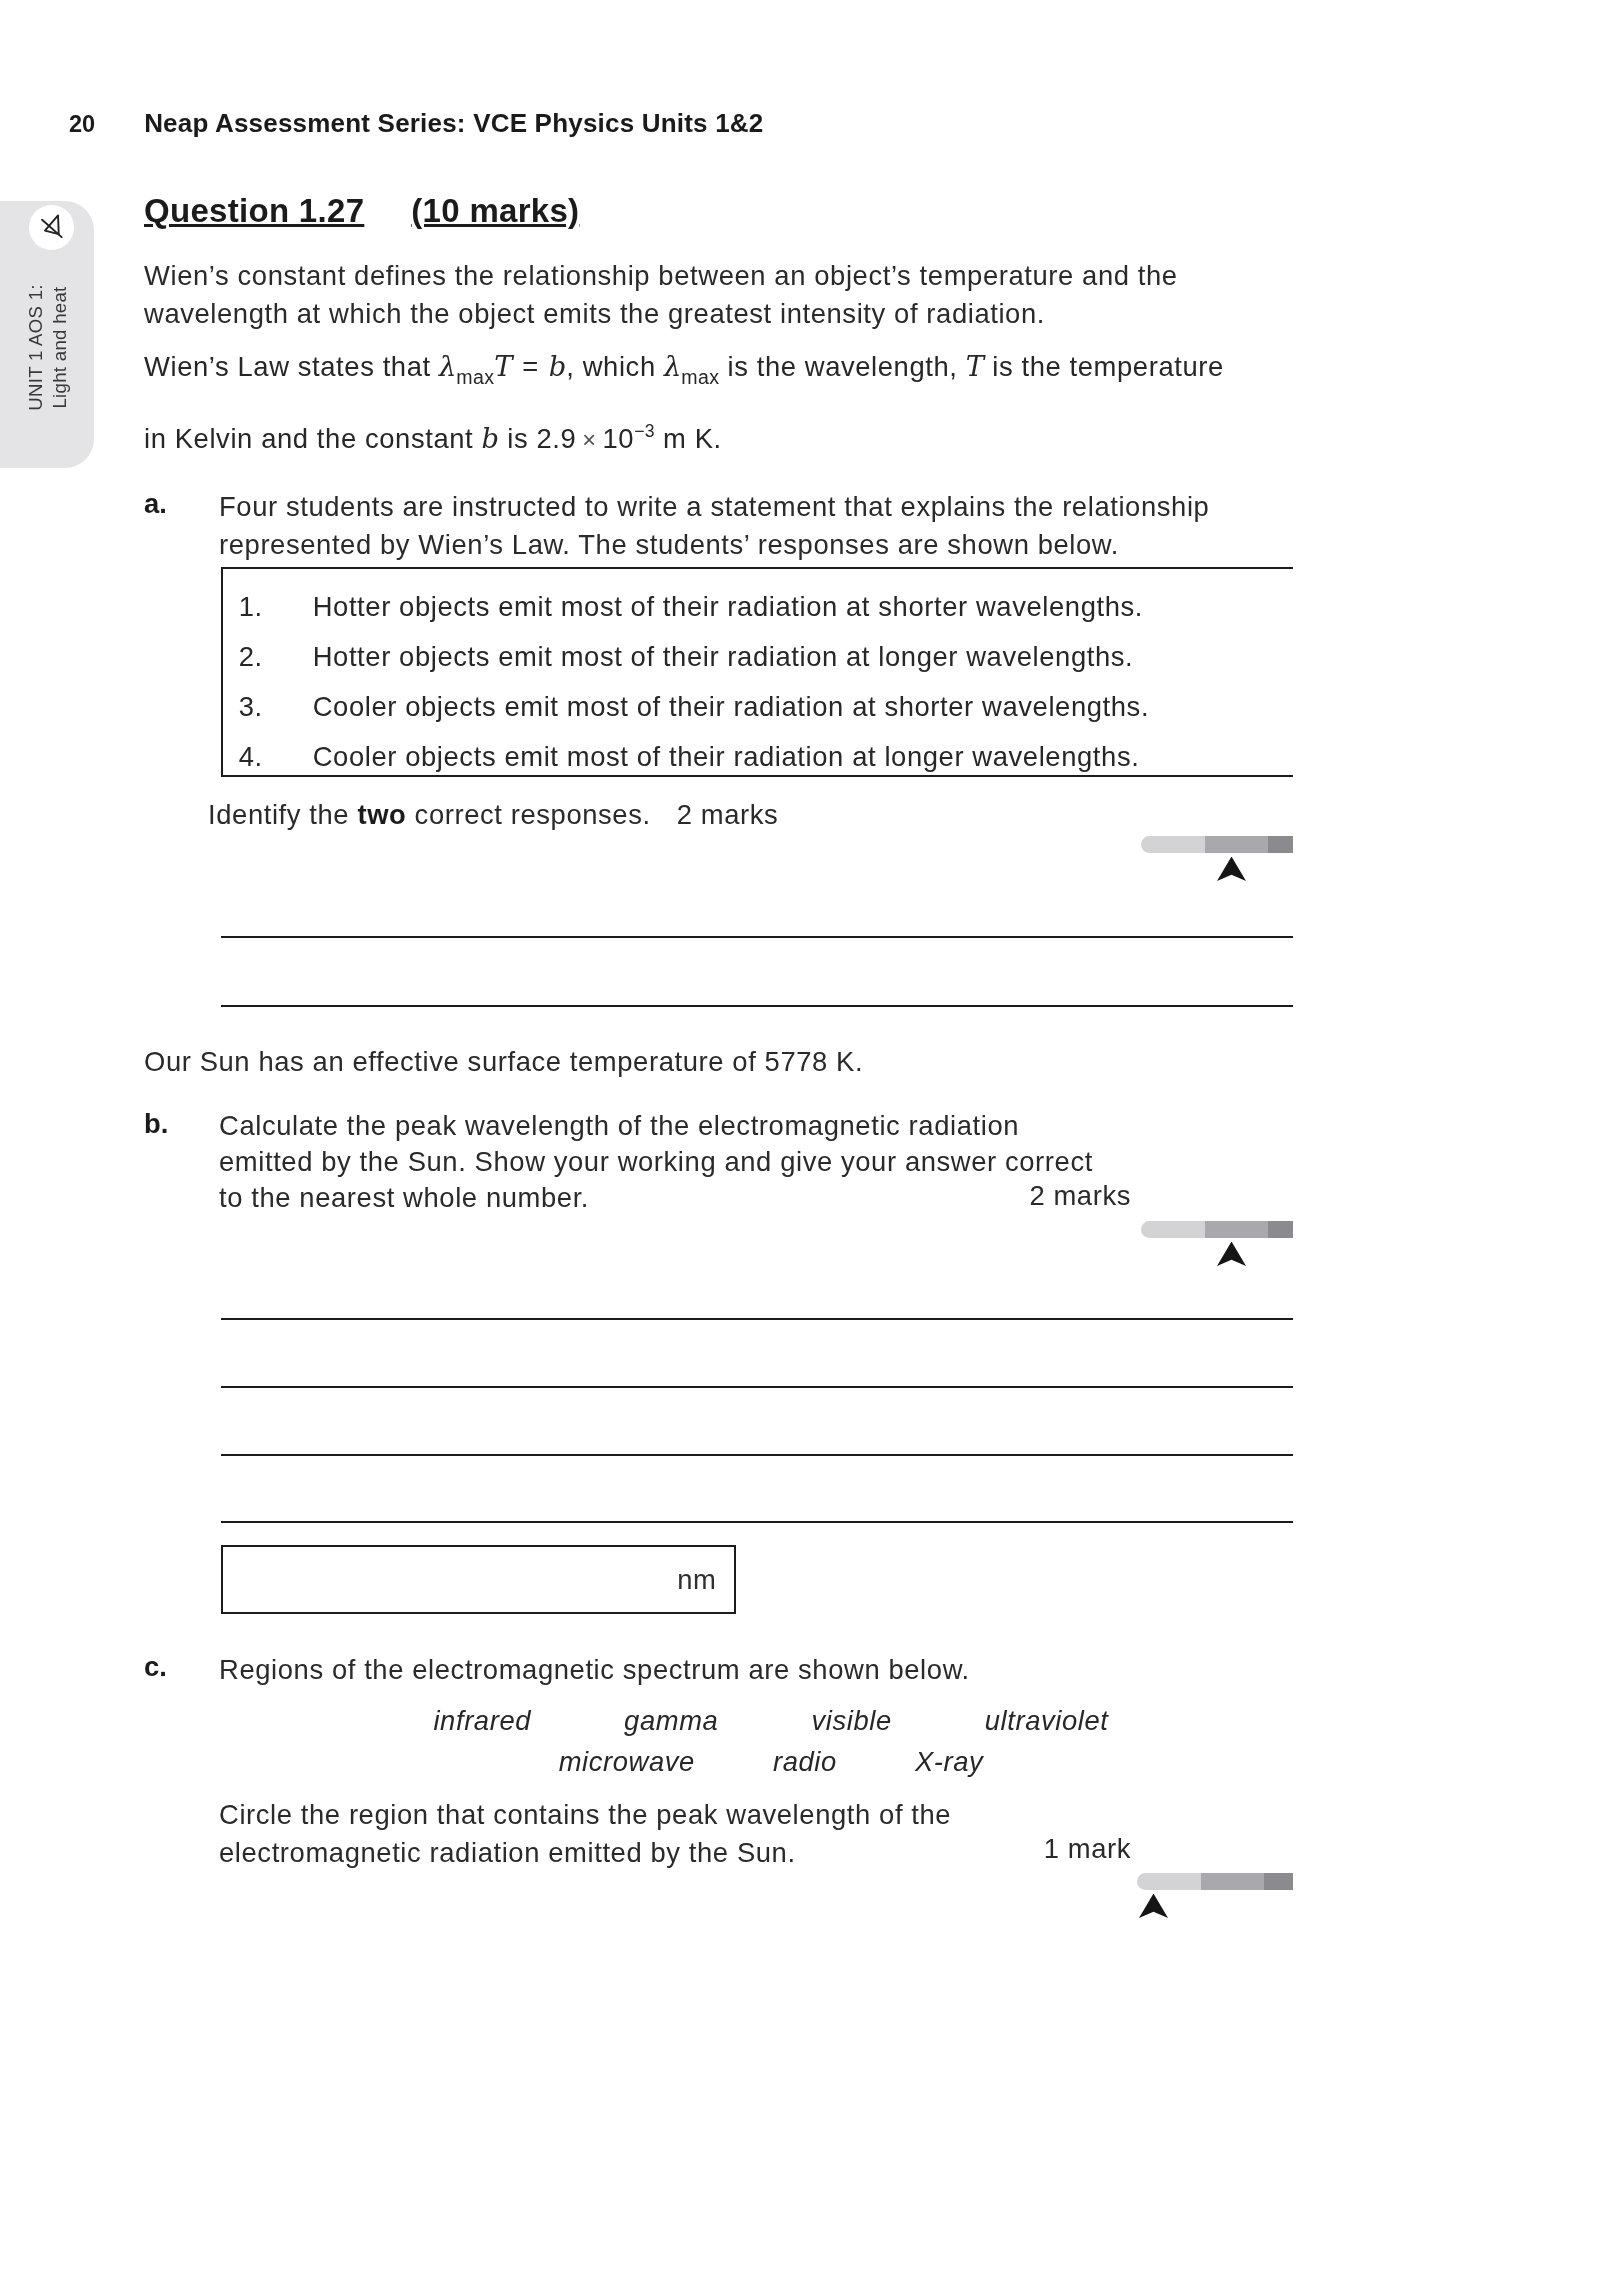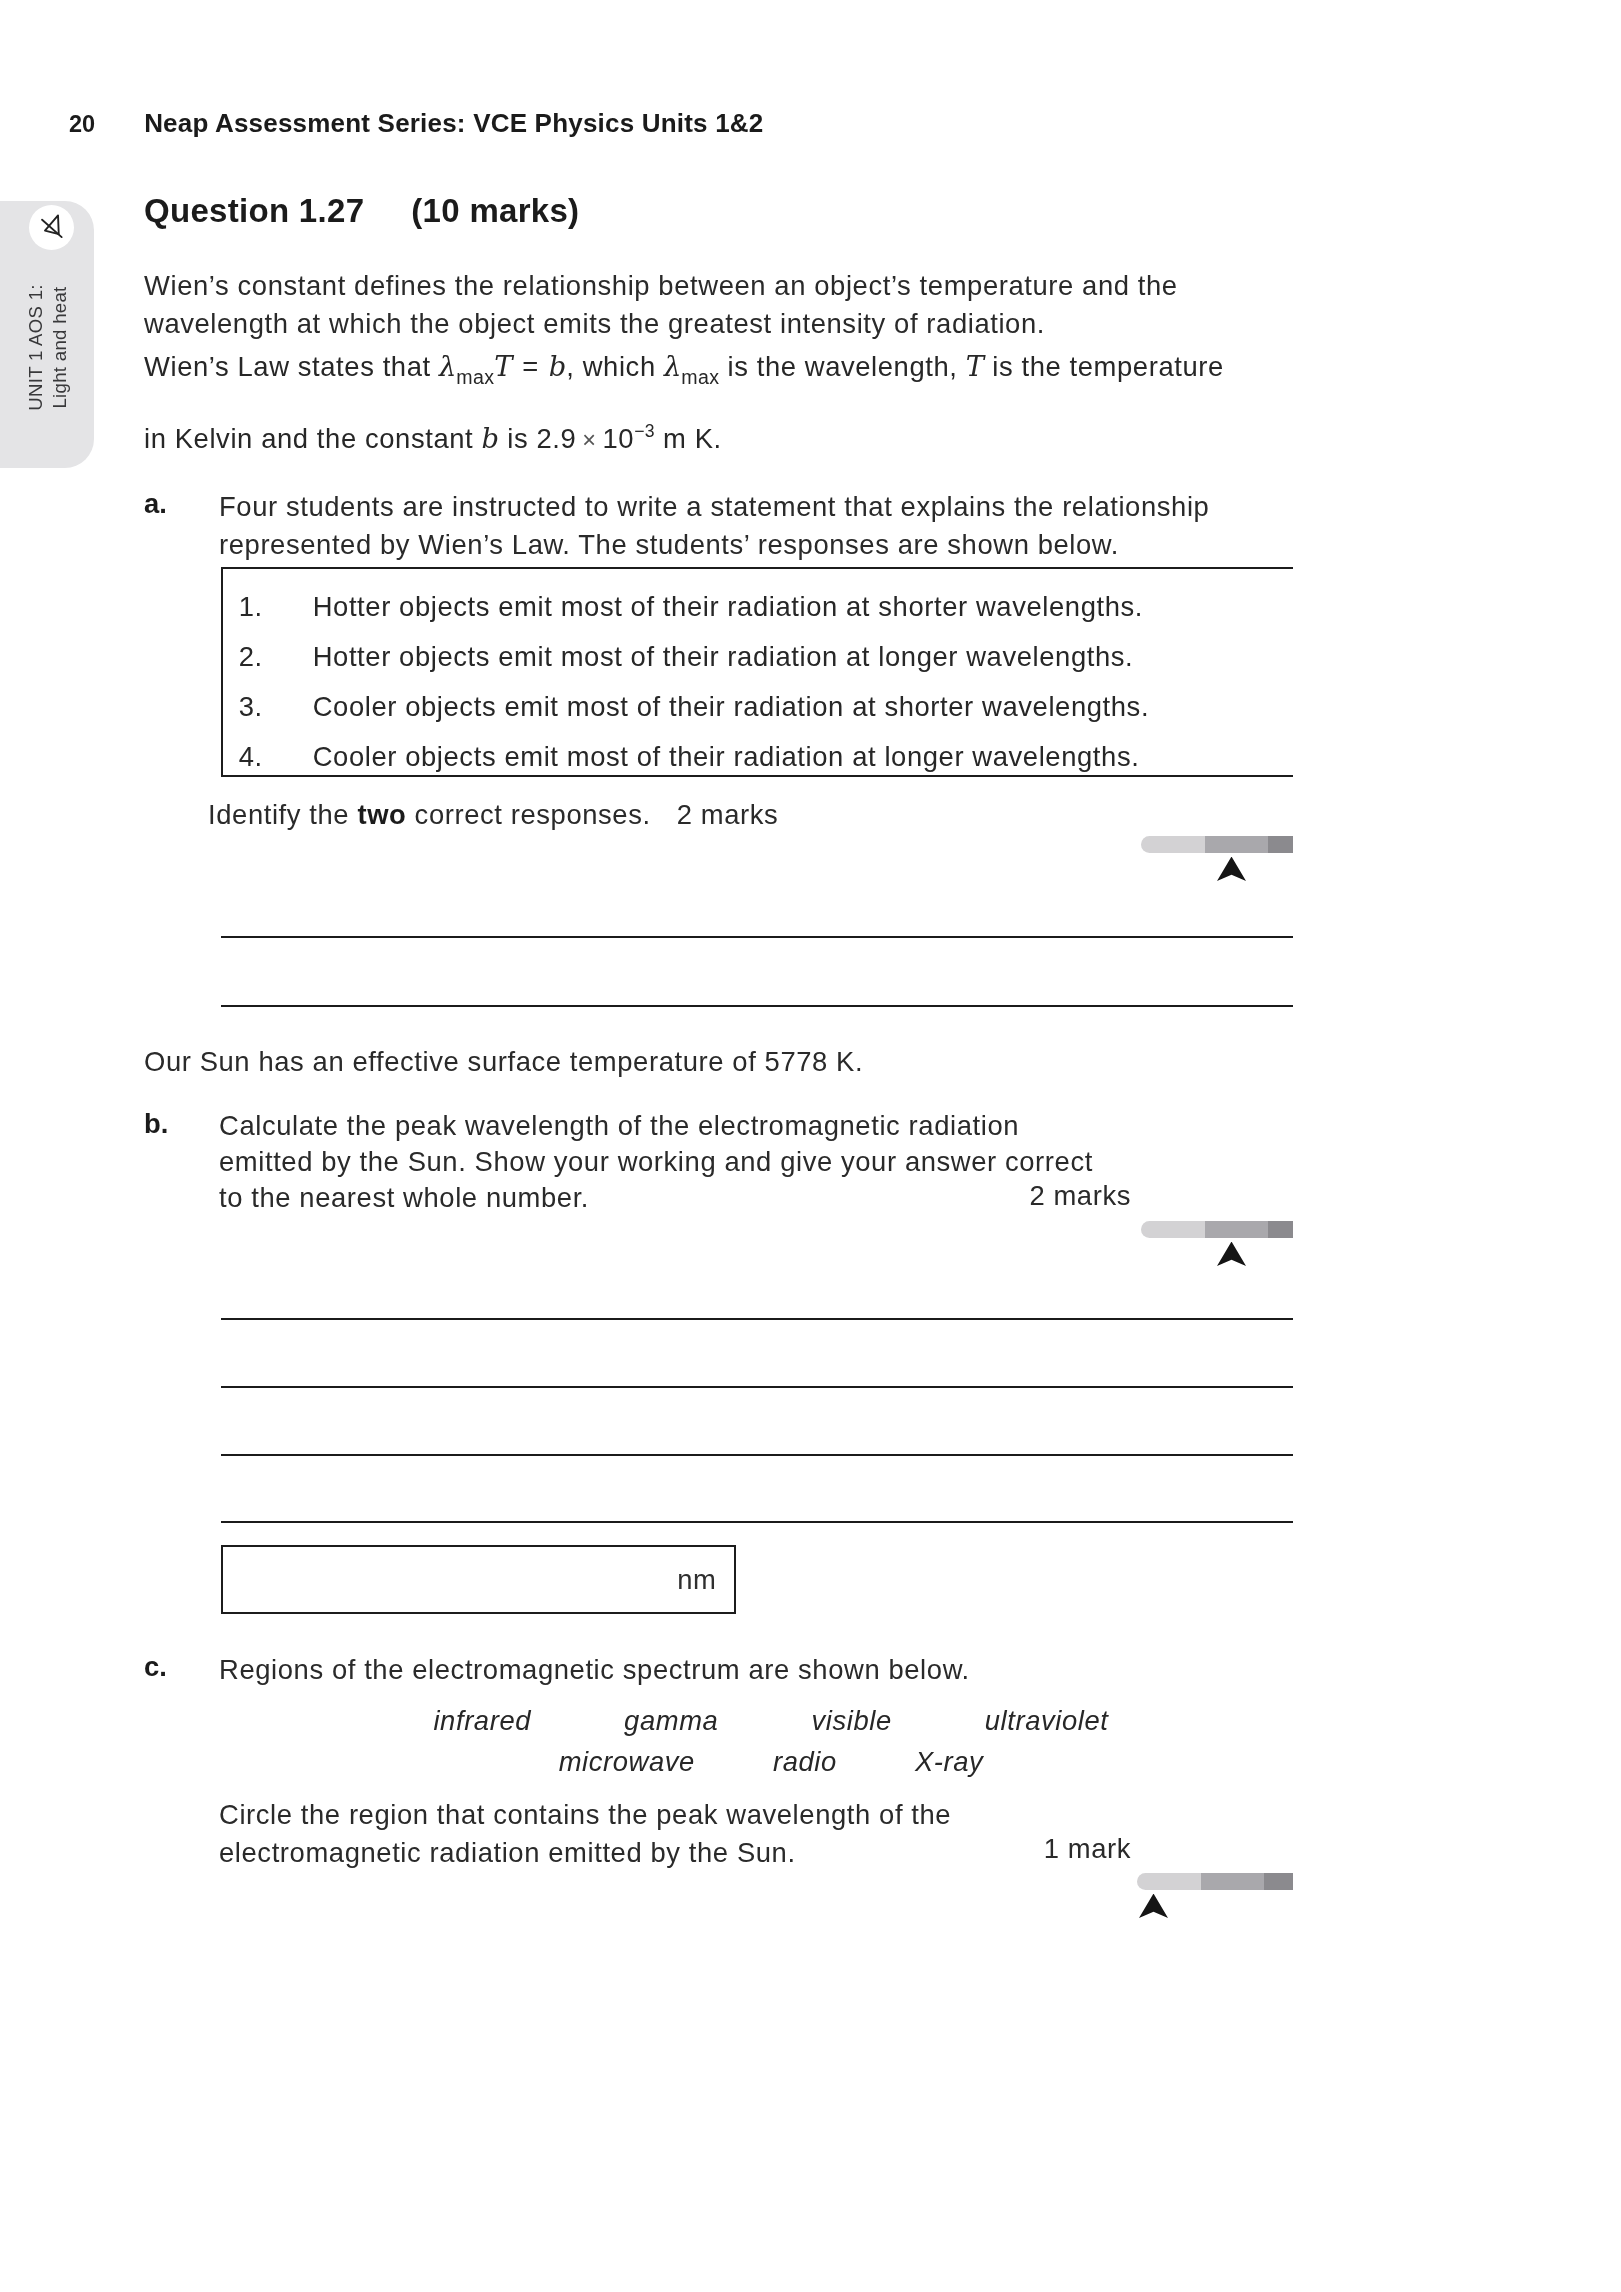--- a/index.html
+++ b/index.html
@@ -14,25 +14,25 @@
   
   .unit-tab{position:absolute; left:0; top:201px; width:94px; height:267px;
     background:#e4e4e6; border-radius:0 29px 29px 0;}
   .tab-circle{position:absolute; left:29px; top:3.9px; width:45px; height:45px; border-radius:50%;
     background:#ffffff; display:flex; align-items:center; justify-content:center;}
   .tab-label-wrap{position:absolute; left:0; top:78px; width:94px; height:137px;
     display:flex; align-items:center; justify-content:center;}
   .tab-label{transform:rotate(-90deg); white-space:nowrap; text-align:center;
     font-size:18.6px; line-height:23.5px; color:#38383a; letter-spacing:0.3px;}
   
-  .q-title{position:absolute; left:144px; top:192px; font-size:33px; font-weight:bold; color:#1b1b1b; letter-spacing:0.3px;}
+  .q-title{position:absolute; left:144px; top:192px; font-size:33px; font-weight:bold; color:#1b1b1b; letter-spacing:0.3px;text-decoration:underline;}
   .q-title .marks-total{margin-left:47px;}
   
   .body-text{font-size:27.4px; line-height:38px; letter-spacing:0.6px; color:#2a2a2a;}
-  .intro{position:absolute; left:144px; top:267px;}
+  .intro{position:absolute; left:144px; top:257px;}
   .law1{position:absolute; left:144px; top:351px; font-size:27.4px; letter-spacing:0.6px;}
   .law2{position:absolute; left:144px; top:421px; font-size:27.4px; letter-spacing:0.6px;}
   .mvar{font-family:"DejaVu Serif",serif; font-style:italic; letter-spacing:0;}
   .msub{font-size:19.6px; vertical-align:-7.8px; letter-spacing:0.3px;}
   .msup{font-size:17.6px; vertical-align:10.8px; letter-spacing:0.3px;}
   .meq{margin:0 9.8px;}
   .mtimes{margin:0 5.9px; font-size:23.5px; color:#555;}
   
   .part-letter{position:absolute; left:144px; font-size:27.4px; font-weight:bold; color:#1b1b1b;}
   .part-body{position:absolute; left:219px;}

